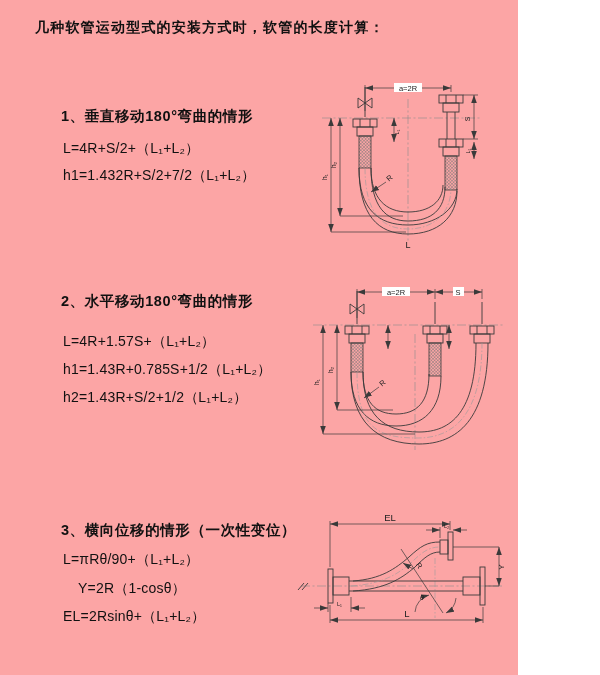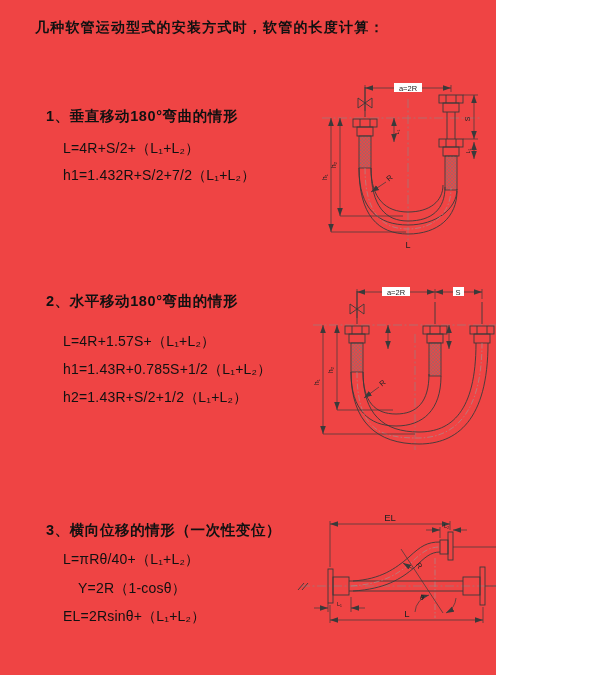--- a/index.html
+++ b/index.html
@@ -1,21 +1,21 @@
 <!DOCTYPE html>
 <html><head>
 <meta charset="utf-8">
 <style>
   html,body{margin:0;padding:0;background:#fff;}
-  .page{position:relative;width:496px;height:675px;background:#ef4444;overflow:hidden;
-        font-family:"Liberation Sans","DejaVu Sans",sans-serif;color:#111;}
+  .page{position:relative;width:496px;height:675px;background:#fca5a5;overflow:hidden;
+        font-family:"Liberation Sans","DejaVu Sans",sans-serif;color:#111;padding-left:22px;}
   .title{position:absolute;left:35px;top:19px;font-size:14px;font-weight:bold;
          letter-spacing:1.2px;white-space:nowrap;}
   .sec-heading{position:absolute;font-size:14.5px;font-weight:bold;white-space:nowrap;
-               letter-spacing:0.6px;}
+               letter-spacing:0.6px;margin-left:15px;}
   .formula{position:absolute;font-size:14px;white-space:nowrap;letter-spacing:0.2px;}
   .h1{left:46px;top:107px}.h2{left:46px;top:292px}.h3{left:46px;top:521px}
   .f1a{left:63px;top:140px}.f1b{left:63px;top:167px}.f1c{left:63px;top:194px}
   .f2a{left:63px;top:333px}.f2b{left:63px;top:361px}.f2c{left:63px;top:389px}
   .f3a{left:63px;top:551px}.f3b{left:78px;top:580px}.f3c{left:63px;top:608px}
   svg.diag{position:absolute;overflow:visible;}
   .d1{left:308px;top:75px}.d2{left:305px;top:282px}.d3{left:295px;top:505px}
   .ol{stroke:#3a3a3a;stroke-width:0.9;fill:none}
   .dl{stroke:#3a3a3a;stroke-width:0.7;fill:none}
   .cl{stroke:#8c8c8c;stroke-width:0.6;fill:none;stroke-dasharray:9,2.5,2,2.5}
@@ -48,21 +48,21 @@
   <div class="sec-heading h1">1、垂直移动180°弯曲的情形</div>
   <div class="formula f1a">L=4R+S/2+（L₁+L₂）</div>
   <div class="formula f1b">h1=1.432R+S/2+7/2（L₁+L₂）</div>
 
   <div class="sec-heading h2">2、水平移动180°弯曲的情形</div>
   <div class="formula f2a">L=4R+1.57S+（L₁+L₂）</div>
   <div class="formula f2b">h1=1.43R+0.785S+1/2（L₁+L₂）</div>
   <div class="formula f2c">h2=1.43R+S/2+1/2（L₁+L₂）</div>
 
   <div class="sec-heading h3">3、横向位移的情形（一次性变位）</div>
-  <div class="formula f3a">L=πRθ/40+（L₁+L₂）</div>
+  <div class="formula f3a">L=πRθ/90+（L₁+L₂）</div>
   <div class="formula f3b">Y=2R（1-cosθ）</div>
   <div class="formula f3c">EL=2Rsinθ+（L₁+L₂）</div>
 
   <svg class="diag d1" width="282" height="185" viewBox="0 0 282 185">
     <g>
       <path class="cl" d="M 14,43 H 172"></path>
       <path class="cl" d="M 100,24 V 168"></path>
     </g>
     <g>
       <path class="ol" d="M 57,12 V 42"></path>

